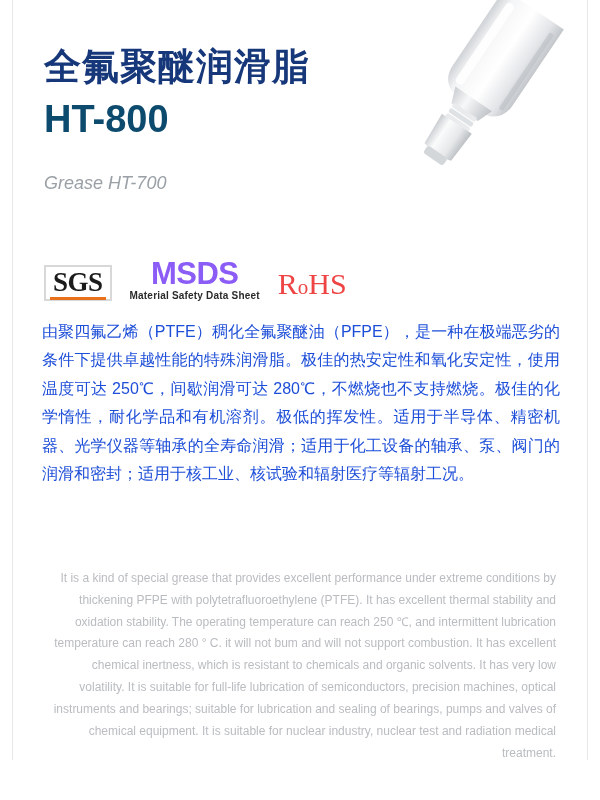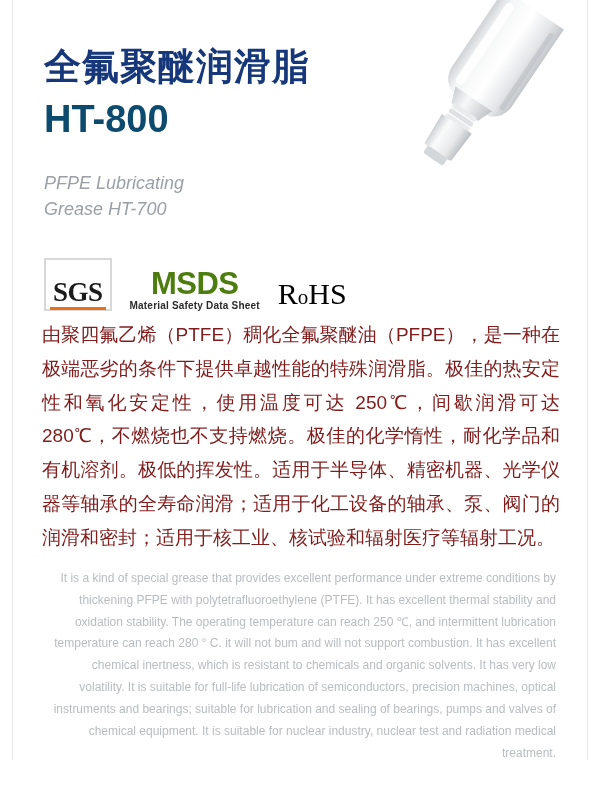--- a/index.html
+++ b/index.html
@@ -81,21 +81,21 @@
     position: absolute;
     left: 44px;
     top: 258px;
     display: flex;
     align-items: flex-end;
     gap: 18px;
   }
   .sgs-logo {
     position: relative;
     border: 2px solid #d8d8d8;
-    padding: 19px 7px 3px 7px;
+    padding: 2px 7px 3px 7px;
     background: #fff;
   }
   .sgs-logo .sgs-text {
     font-size: 27px;
     font-weight: bold;
     color: #1b1b1b;
     letter-spacing: -0.5px;
     line-height: 1;
     font-family: "Liberation Serif", serif;
   }
@@ -107,52 +107,52 @@
     height: 3px;
     background: #e8721c;
   }
   .msds-block {
     text-align: center;
     line-height: 1;
   }
   .msds-main {
     font-size: 31px;
     font-weight: bold;
-    color: #4d7c0f;
+    color: #8b5cf6;
     letter-spacing: -0.5px;
     font-family: "Liberation Sans", sans-serif;
   }
   .msds-sub {
     margin-top: 2px;
     font-size: 10px;
     font-weight: bold;
     color: #2b2b2b;
     letter-spacing: 0.2px;
   }
   .rohs-block {
     font-size: 30px;
-    color: #000000;
+    color: #ef4444;
     font-family: "Liberation Serif", serif;
     line-height: 1;
     letter-spacing: 0px;
     padding-bottom: 2px;
   }
   .rohs-block .small-o {
     font-size: 21px;
   }
 
   
   .body-cn {
     position: absolute;
     left: 42px;
     top: 318px;
     width: 518px;
-    font-size: 19px;
+    font-size: 16px;
     line-height: 1.78;
-    color: #7f1d1d;
+    color: #1d4ed8;
     text-align: justify;
     font-family: "Liberation Sans", sans-serif;
   }
 
   
   .body-en {
     position: absolute;
     left: 44px;
     top: 568px;
     width: 512px;
@@ -209,21 +209,20 @@
         <rect x="72" y="12" width="9" height="96" rx="4" fill="#ffffff" opacity="0.85"></rect>
         <rect x="124" y="14" width="5" height="92" rx="2" fill="#b6babe" opacity="0.5"></rect>
       </g>
     </svg>
   </div>
 
   <div class="headline">
     <h1 class="title-cn">全氟聚醚润滑脂</h1>
     <div class="title-model">HT-800</div>
     <div class="subtitle-en">
-      <div>PFPE Lubricating</div>
       <div>Grease HT-700</div>
     </div>
   </div>
 
   <div class="certs">
     <div class="sgs-logo">
       <div class="sgs-text">SGS</div>
       <div class="sgs-bar"></div>
     </div>
     <div class="msds-block">

